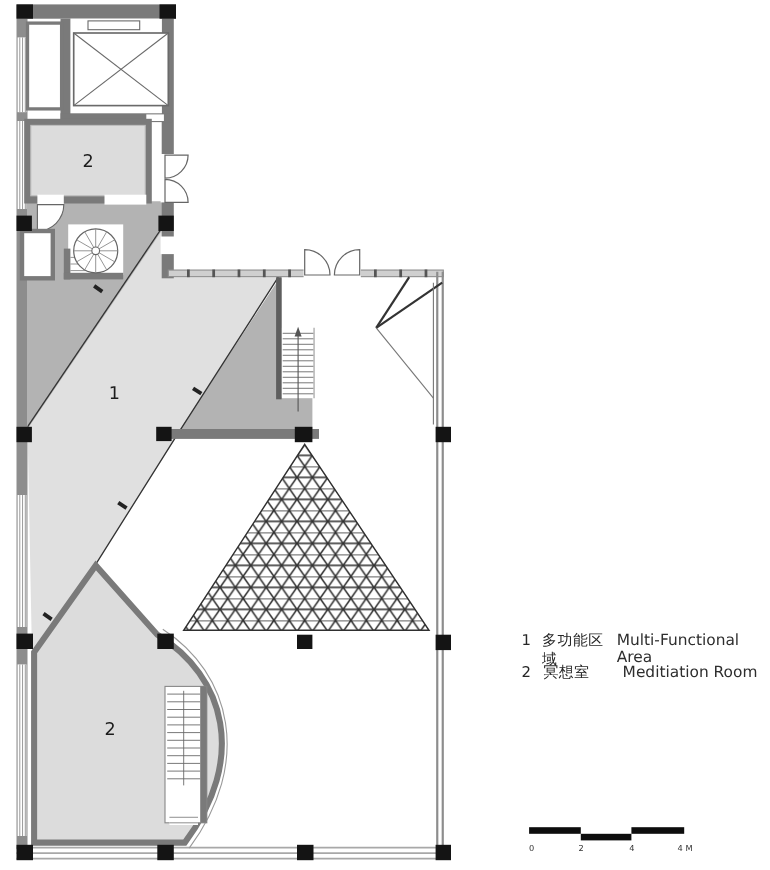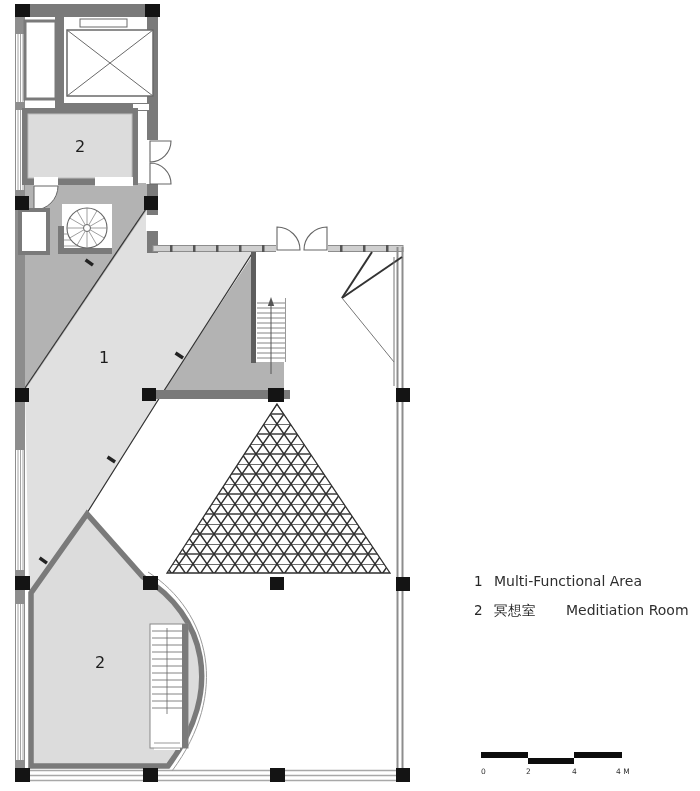--- a/index.html
+++ b/index.html
@@ -273,20 +273,21 @@
   </g>
 
   <text class="plan-label" x="104" y="363" text-anchor="middle">1</text>
   <text class="plan-label" x="80" y="152" text-anchor="middle">2</text>
   <text class="plan-label" x="100" y="668" text-anchor="middle">2</text>
 </svg>
 
 <div class="legend">
   <div class="legend-row">
     <span class="legend-num">1</span>
+    <span class="legend-zh">多功能区域</span>
     <span class="legend-en">Multi-Functional Area</span>
   </div>
   <div class="legend-row">
     <span class="legend-num">2</span>
     <span class="legend-zh">冥想室</span>
     <span class="legend-en">Meditiation Room</span>
   </div>
 </div>
 
 <div class="scalebar">

